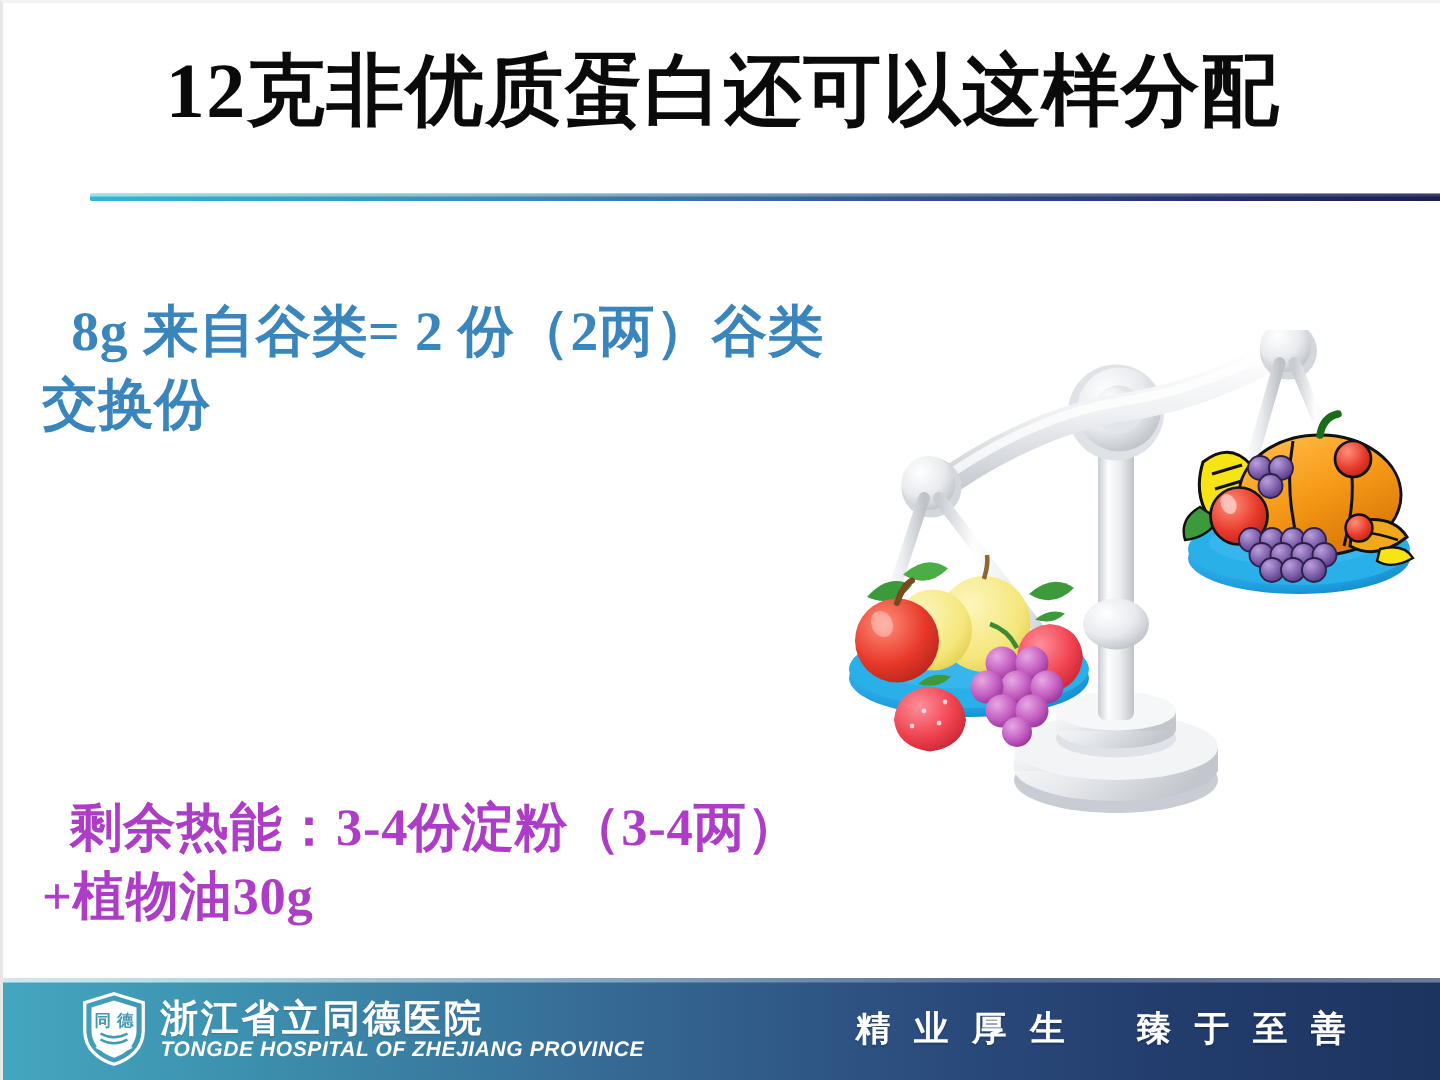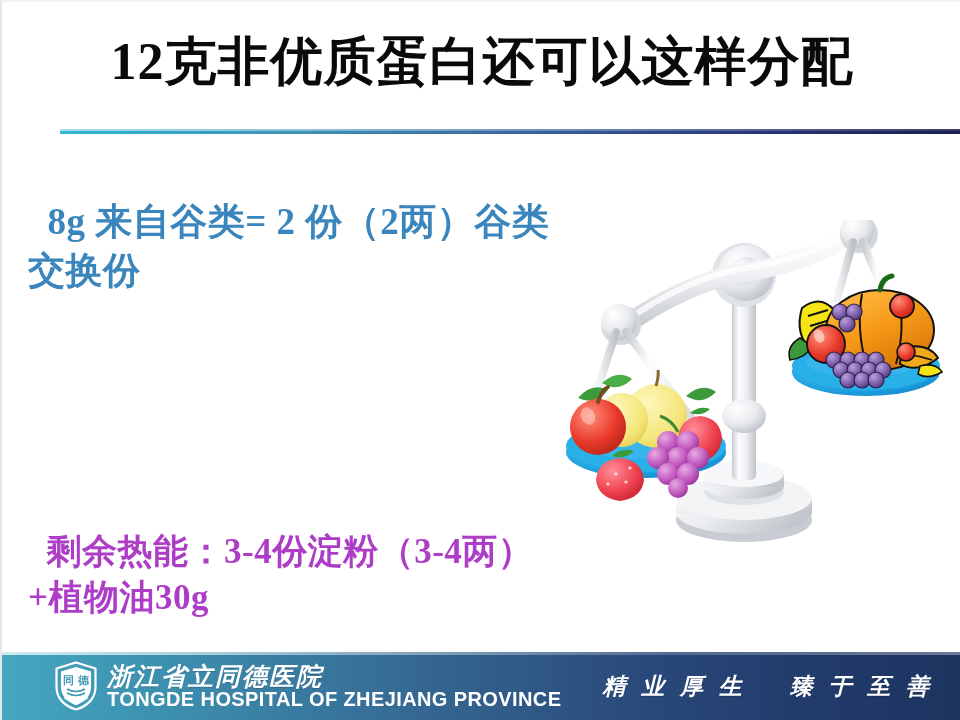--- a/index.html
+++ b/index.html
@@ -154,43 +154,42 @@
 
   #brand-text {
     display: flex;
     flex-direction: column;
     justify-content: center;
     line-height: 1;
   }
   #brand-cn {
     color: #ffffff;
     font-family: "Liberation Serif", "DejaVu Serif", serif;
-    font-style: italic;
     font-weight: bold;
     font-size: 25px;
     letter-spacing: 2px;
     margin-bottom: 0;
     text-shadow: 0 1px 1px rgba(0,0,0,0.15);
   }
   #brand-en {
     color: #ffffff;
     font-family: "Liberation Sans", sans-serif;
     font-weight: bold;
-    font-size: 20px;
+    font-size: 14px;
     letter-spacing: 0.4px;
+    font-style: italic;
   }
 
   #footer-slogan {
     position: absolute;
-    right: 28px;
+    right: 60px;
     top: 50%;
     transform: translateY(-50%);
     color: #ffffff;
     font-family: "Liberation Serif", "DejaVu Serif", serif;
-    font-style: italic;
     font-weight: bold;
     font-size: 23px;
     letter-spacing: 5px;
     white-space: pre;
     text-shadow: 0 1px 1px rgba(0,0,0,0.18);
     margin-left: 16px;
   }
 </style>
 </head>
 <body>

